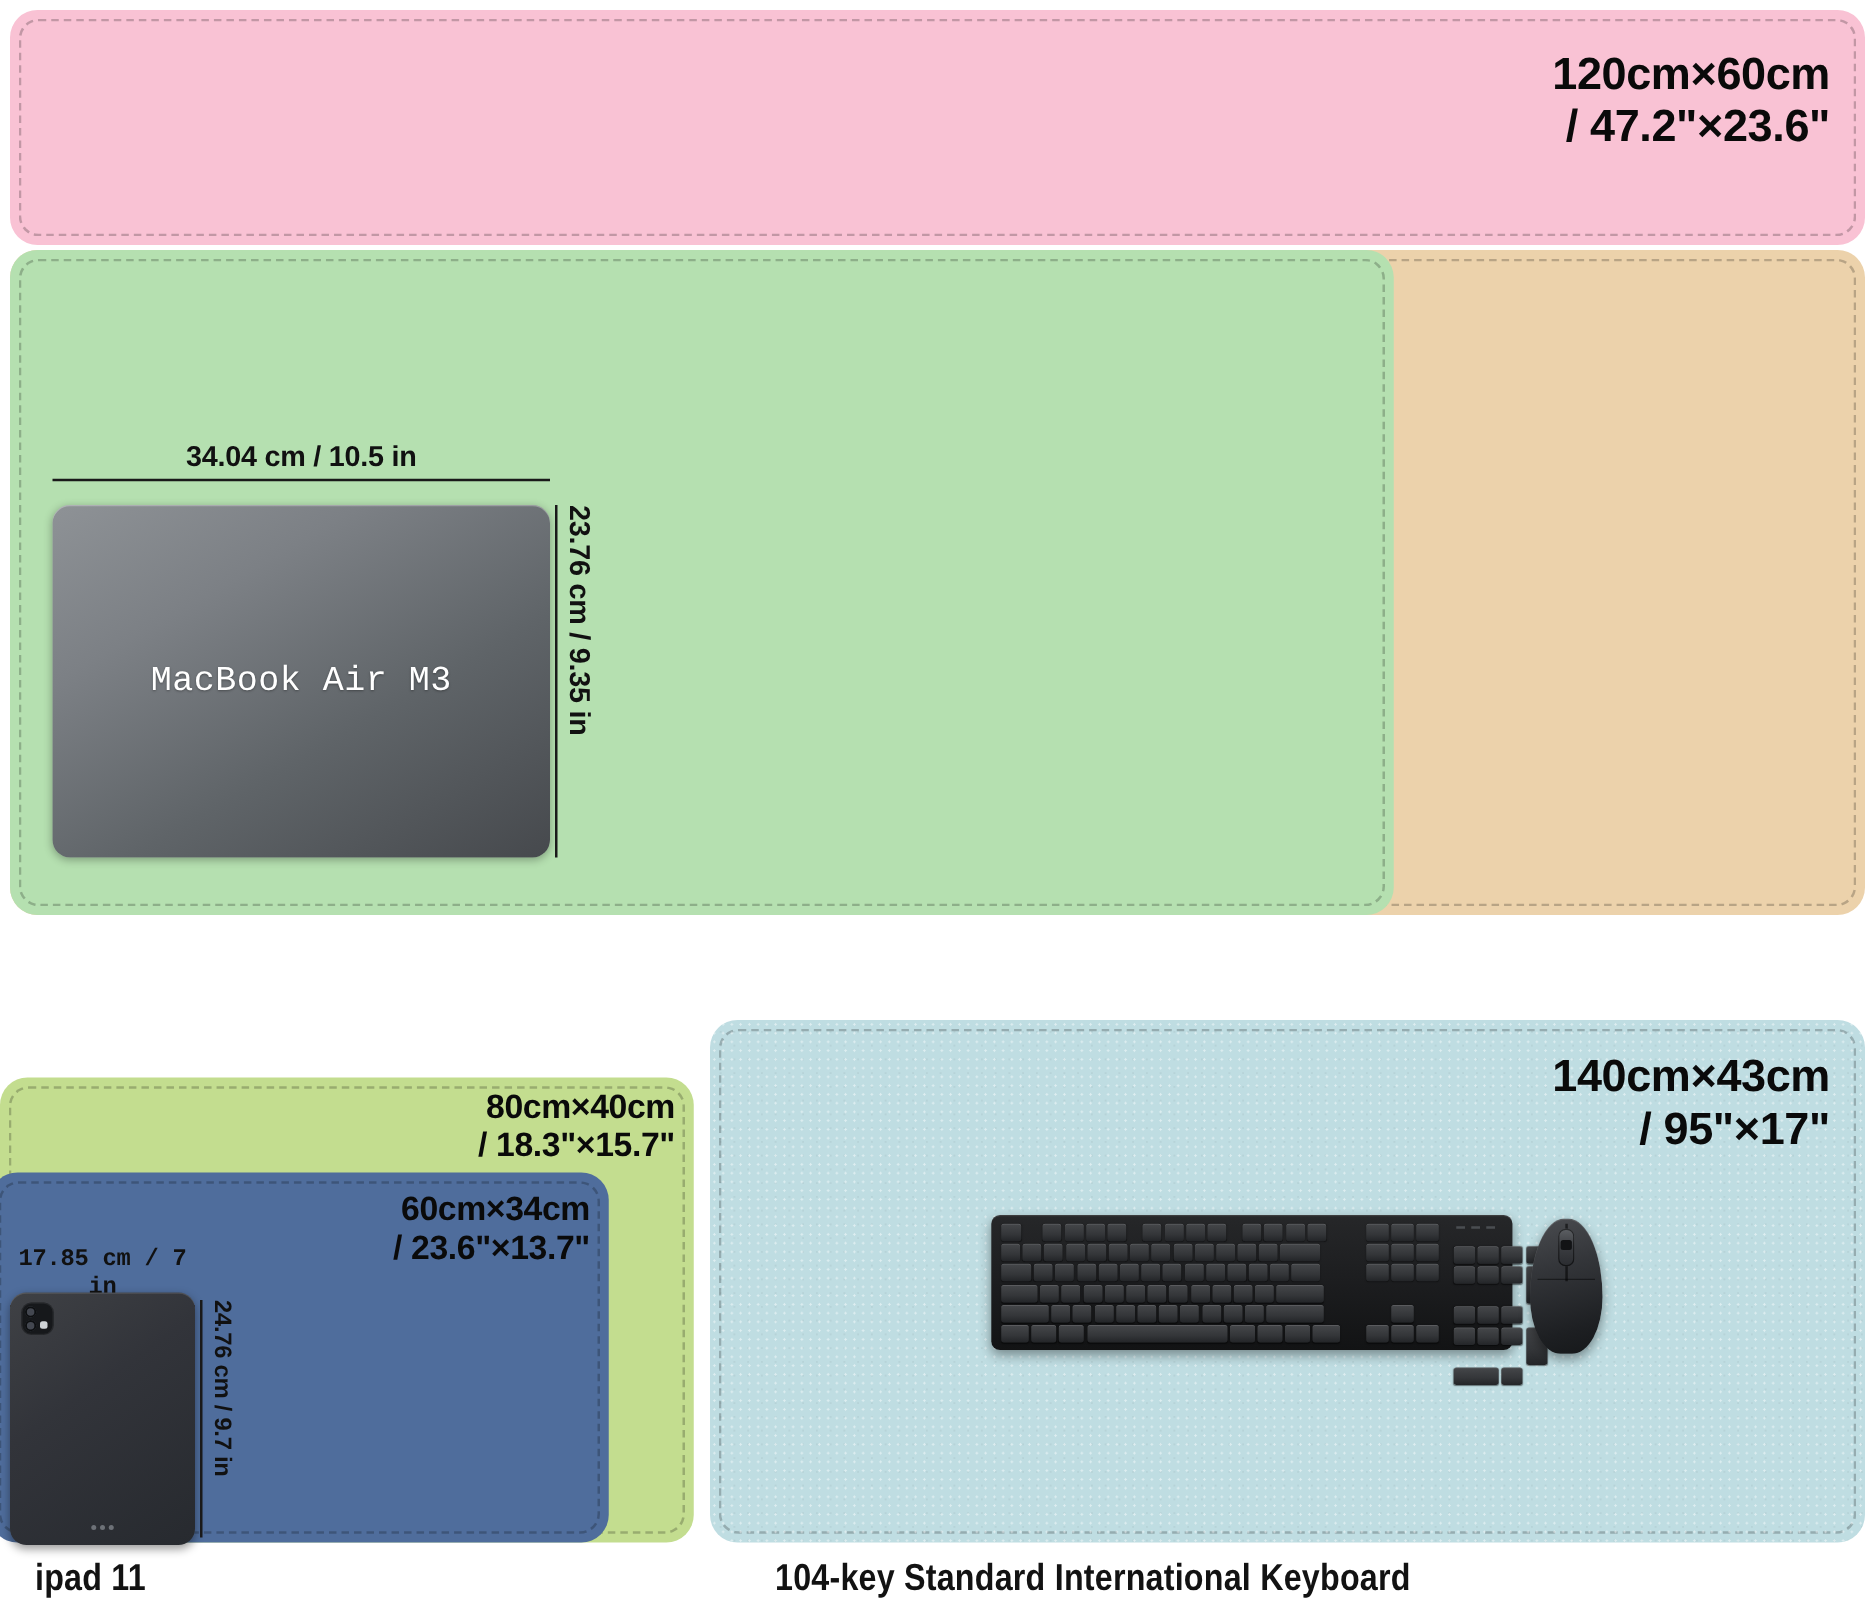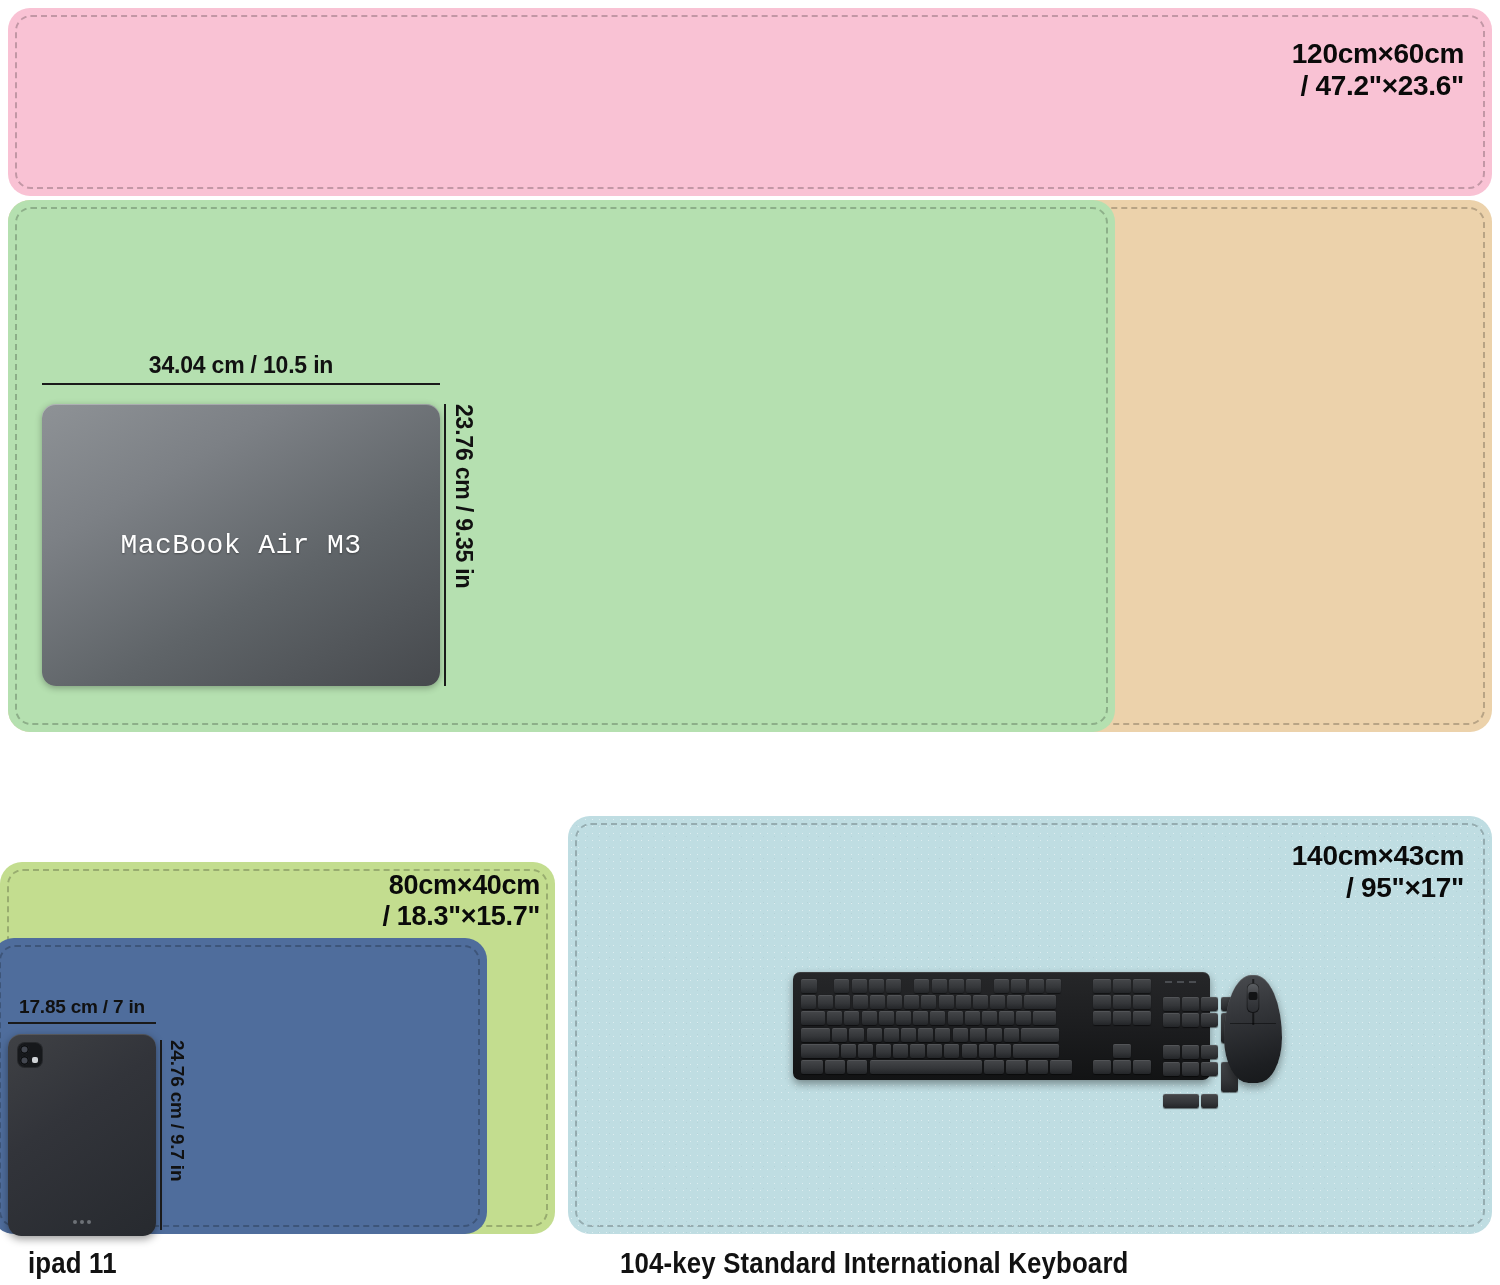--- a/index.html
+++ b/index.html
@@ -22,21 +22,21 @@
 
   
   .dim {
     position: absolute;
     font-weight: bold;
     color: #0a0a0a;
     line-height: 1.16;
     letter-spacing: -0.3px;
     white-space: pre-line;
   }
-  .dim.big  { font-size: 28px; }
+  .dim.big  { font-size: 36px; }
   .dim.mid  { font-size: 27px; }
   .dim.r    { text-align: right; }
 
   
   .meas-h { position: absolute; font-weight: bold; color: #111; }
   .meas-h .lbl { font-size: 23px; text-align: center; padding-bottom: 4px; letter-spacing: -0.2px;}
   .meas-h .bar { border-top: 2px solid #1a1a1a; width: 100%; }
 
   .meas-v { position: absolute; font-weight: bold; color: #111; display: flex; align-items: flex-start; }
   .meas-v .bar { border-left: 2px solid #1a1a1a; height: 100%; }
@@ -205,22 +205,24 @@
 
   <div class="mat" id="mat-olive" style="left:0px; top:862px; width:555px; height:372px; background:#c3dd8f;">
     <div class="stitch"></div>
   </div>
   <div class="dim mid r" style="left:230px; top:870px; width:310px;">80cm×40cm
 / 18.3"×15.7"</div>
 
   <div class="mat" id="mat-blue" style="left:-8px; top:938px; width:495px; height:296px; background:#4f6d9c;">
     <div class="stitch"></div>
   </div>
-
-  <div class="meas-h" style="left:8px; top:996px; width:148px;">
+  <div class="dim mid r" style="left:180px; top:952px; width:292px;">60cm×34cm
+/ 23.6"×13.7"</div>
+
+  <div class="meas-h" style="left:8px; top:996px; width:148px;font-family:Liberation Mono, monospace;">
     <div class="lbl" style="font-size:19px;">17.85 cm / 7 in</div>
     <div class="bar"></div>
   </div>
 
   <div id="ipad" style="left:8px; top:1034px; width:148px; height:202px;">
     <div class="cam">
       <span class="lens a"></span>
       <span class="lens b"></span>
       <span class="flash"></span>
     </div>

